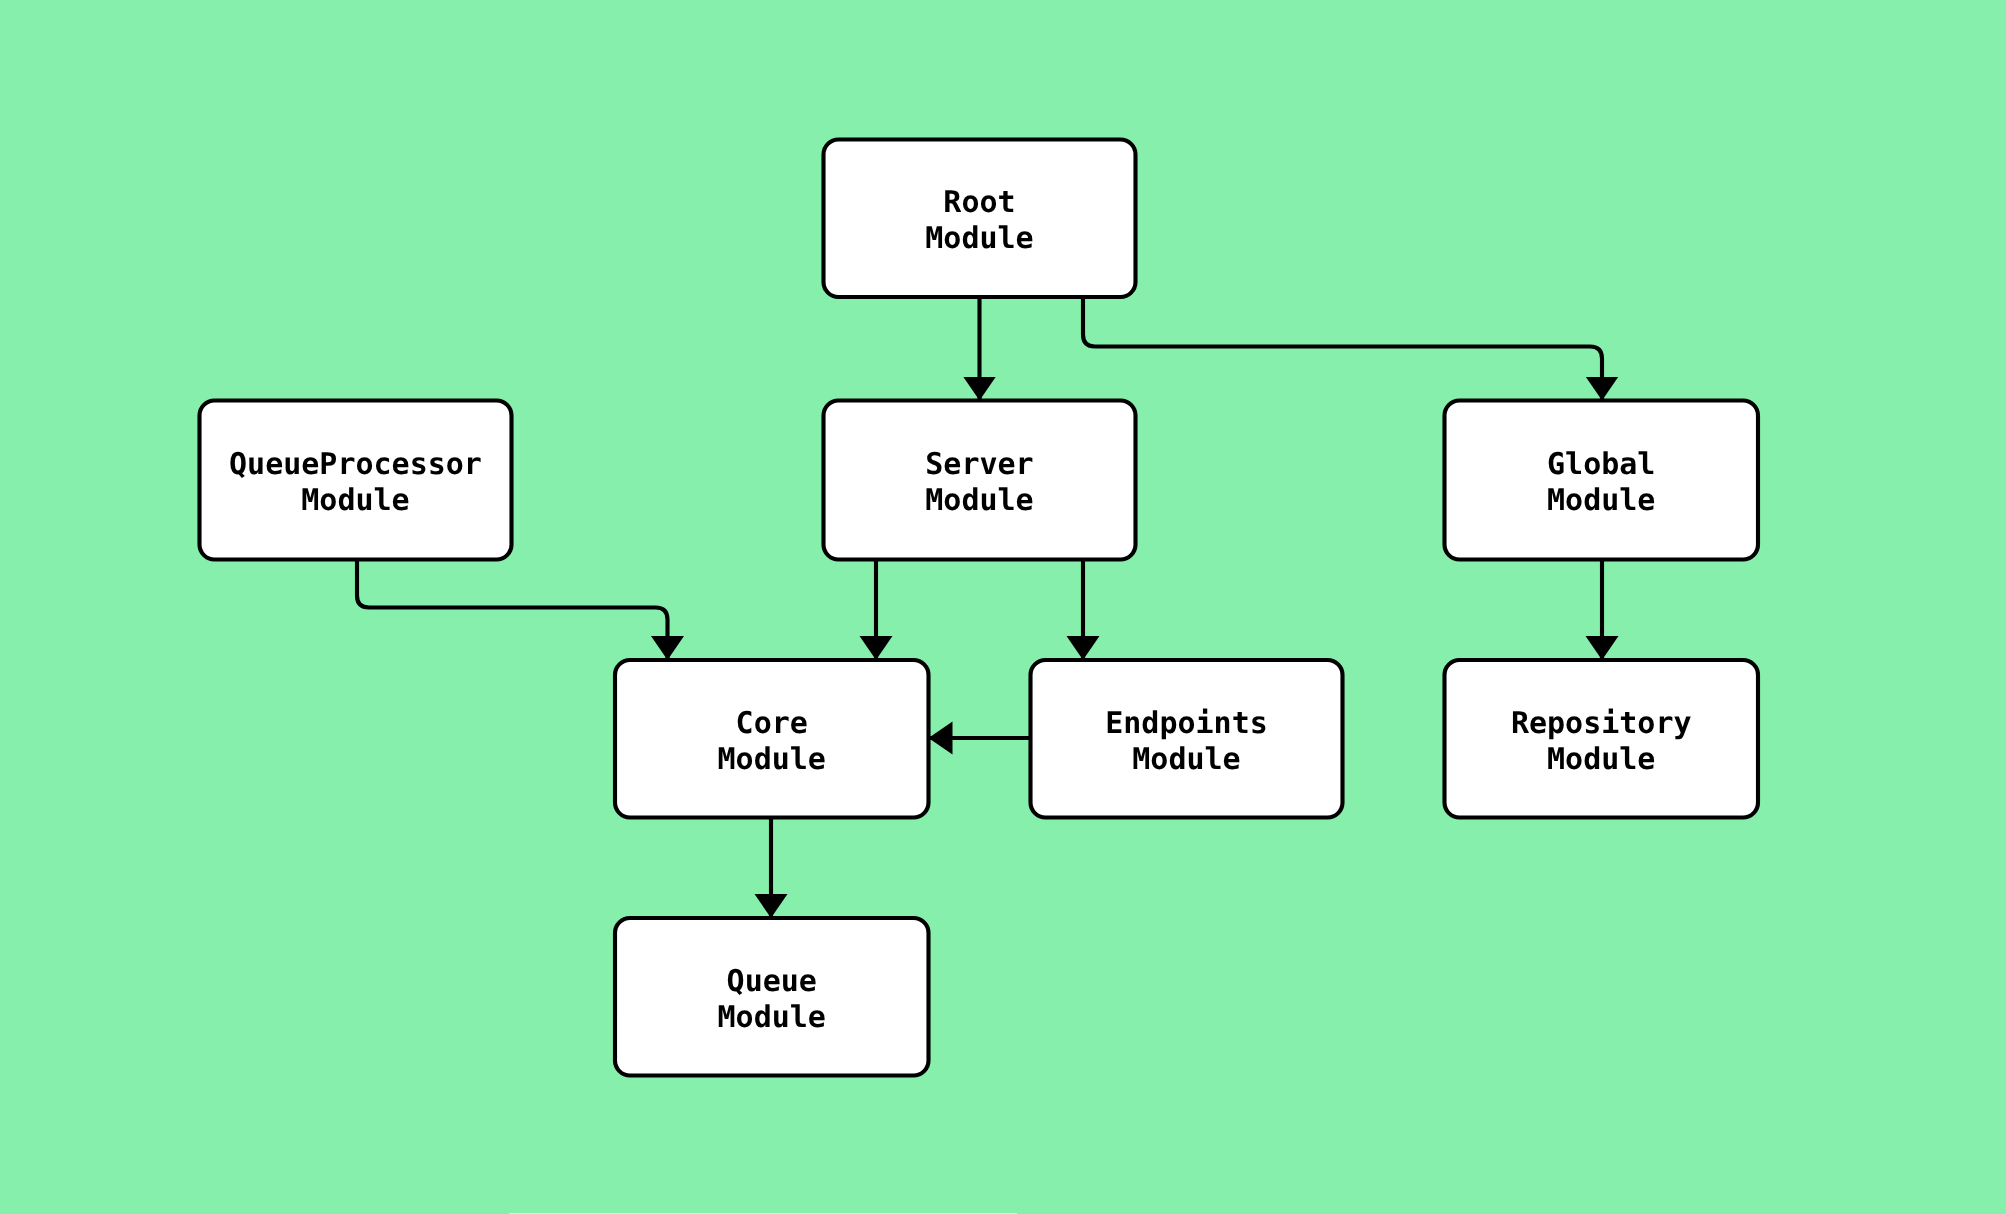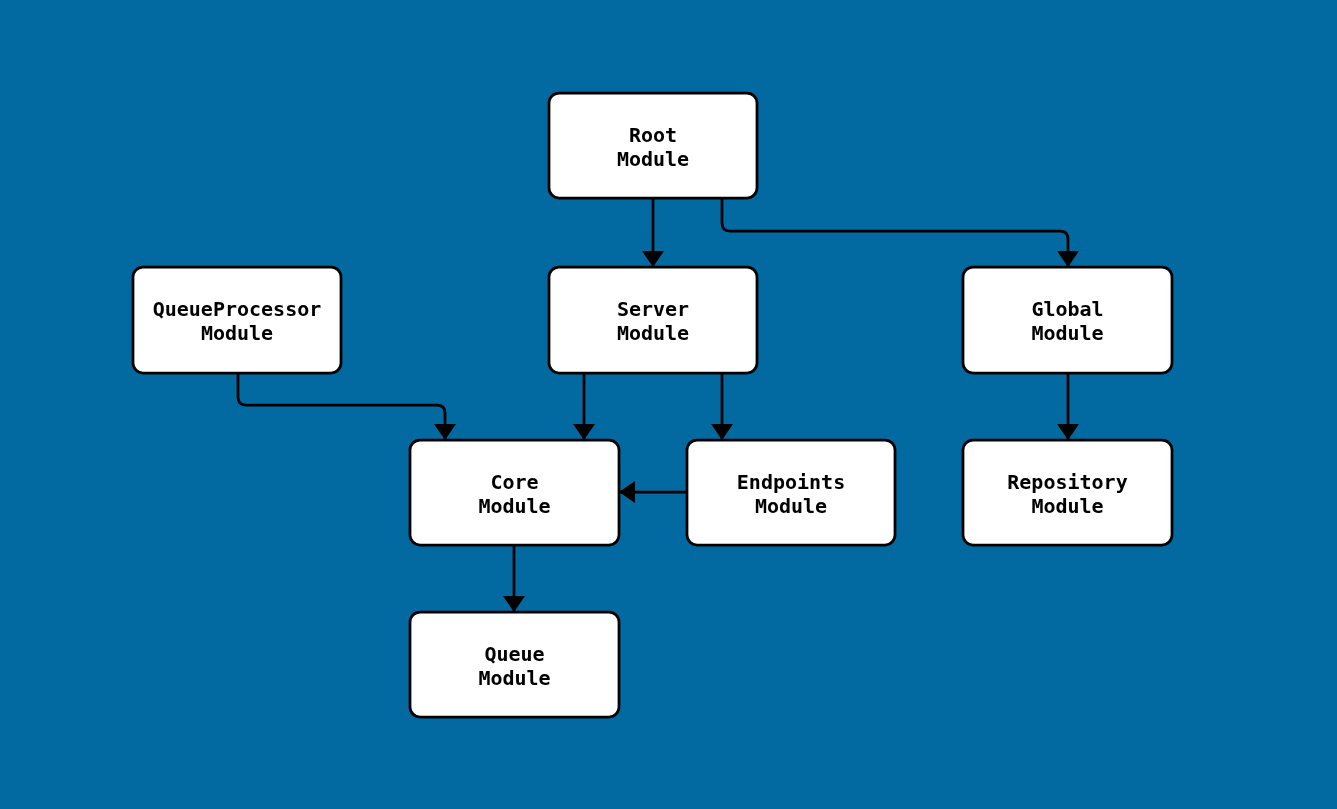--- a/index.html
+++ b/index.html
@@ -40,21 +40,21 @@
     font-family: "DejaVu Sans Mono", "Liberation Mono", monospace;
     font-weight: 700;
     font-size: 20px;
     text-anchor: middle;
     fill: var(--text-color, #000000);
   }
 </style>
 </head>
 <body>
 
-<div class="diagram-canvas" style="background: #0369a1;">
+<div class="diagram-canvas" style="background: #86efac;">
   <svg id="diagram-svg" class="diagram" viewBox="0 0 1337 809" xmlns="http://www.w3.org/2000/svg" style="--stroke-color: #000000; --text-color: #000000; --node-fill: #ffffff;">
     <defs>
       <marker id="arrowhead" markerUnits="userSpaceOnUse" markerWidth="18" markerHeight="24" refX="16" refY="11" orient="auto">
         <path class="arrow-head" d="M0,0 L16,11 L0,22 Z"></path>
       </marker>
     </defs>
   <path d="M653,198 L653,267" class="edge" marker-end="url(#arrowhead)"></path>
       <path d="M722,198 L722,223 Q722,231 730,231 L1060,231 Q1068,231 1068,239 L1068,267" class="edge" marker-end="url(#arrowhead)"></path>
       <path d="M584,373 L584,440" class="edge" marker-end="url(#arrowhead)"></path>
       <path d="M722,373 L722,440" class="edge" marker-end="url(#arrowhead)"></path>

